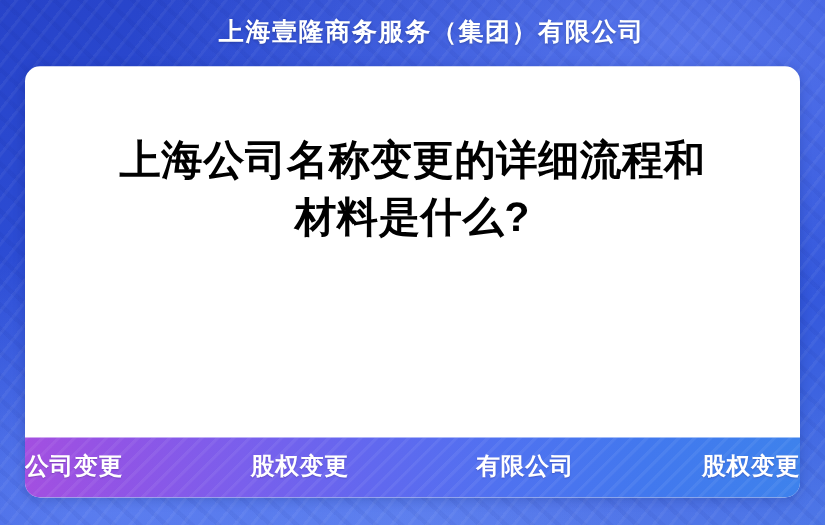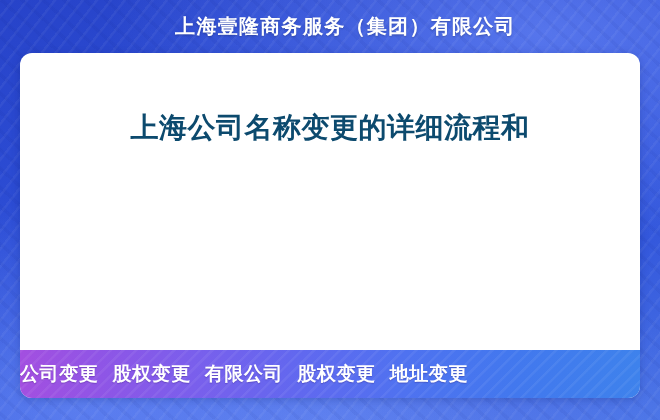--- a/index.html
+++ b/index.html
@@ -81,43 +81,43 @@
     flex-direction:column;
   }
 
   
   #headline{
     flex:1 1 auto;
     padding:52px 40px 0 40px;
     text-align:center;
   }
   #headline .line{
-    color:#0c4a6e;
-    font-size:28px;
+    color:#000000;
+    font-size:33px;
     font-weight:bold;
     line-height:46px;
     letter-spacing:.5px;
     white-space:nowrap;
   }
 
   
   #tag-strip{
     flex:0 0 48px;
     height:48px;
     background:linear-gradient(90deg,
         #a34fe0 0%,
         #8f55e6 13%,
         #7a5fec 28%,
         #6168ef 45%,
         #4f72f0 62%,
         #4278ee 80%,
         #3e82ec 100%);
     display:flex;
     align-items:center;
-    justify-content:flex-start;
+    justify-content:space-between;
     gap:14px;
     position:relative;
   }
   #tag-strip::before{
     content:"";
     position:absolute; inset:0;
     background:repeating-linear-gradient(
         135deg,
         rgba(255,255,255,0.06) 0px,
         rgba(255,255,255,0.06) 2px,
@@ -142,23 +142,23 @@
 <div id="backdrop"></div>
 
 <div id="company-header">
   <span class="txt">上海壹隆商务服务（集团）有限公司</span>
 </div>
 
 <div id="card">
 
   <div id="headline">
     <div class="line">上海公司名称变更的详细流程和</div>
+    <div class="line">材料是什么?</div>
   </div>
 
   <div id="tag-strip">
     <span class="tag">公司变更</span>
     <span class="tag">股权变更</span>
     <span class="tag">有限公司</span>
     <span class="tag">股权变更</span>
-    <span class="tag">地址变更</span>
   </div>
 
 </div>
 
 </body></html>

